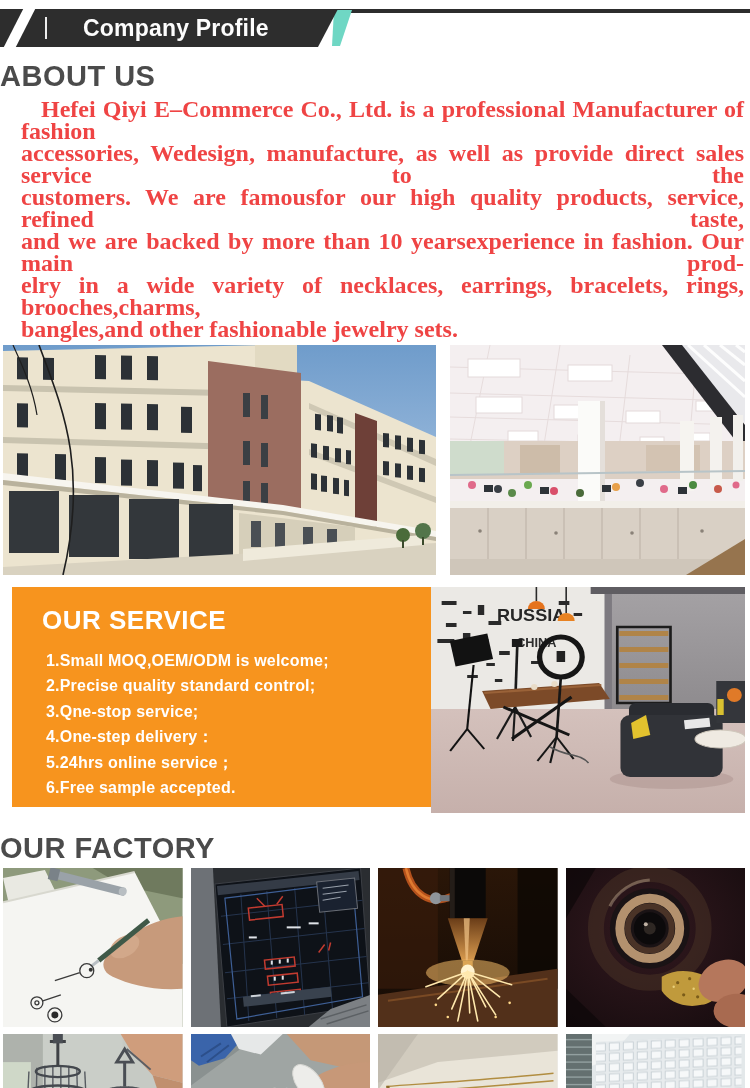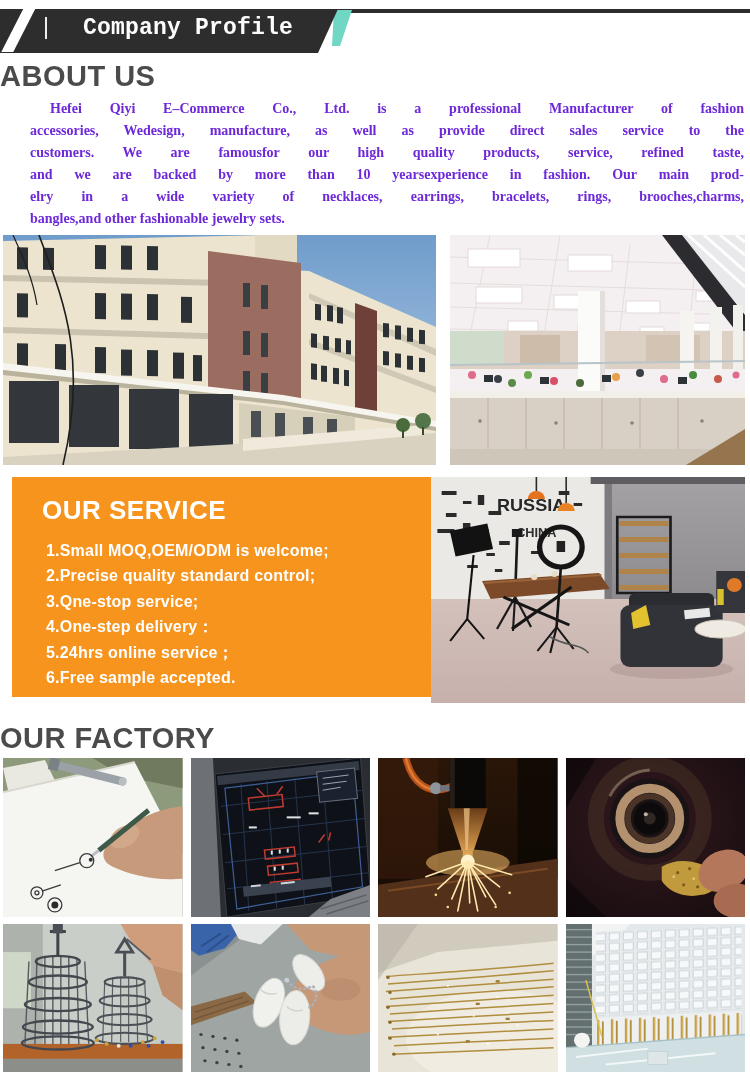--- a/index.html
+++ b/index.html
@@ -4,36 +4,36 @@
 <style>
   html,body{margin:0;padding:0;background:#fff;}
   body{width:750px;height:1088px;overflow:hidden;font-family:"Liberation Sans",sans-serif;}
   .page{position:relative;width:750px;height:1088px;background:#fff;}
 
   
   .banner-area{position:relative;height:47px;}
   .top-line{position:absolute;top:9px;left:0;width:750px;height:4px;background:#2d2d2d;}
   .teal-wedge{position:absolute;top:10px;left:0;width:360px;height:36px;background:#6fd7c4;
     clip-path:polygon(334px 0,352px 0,340px 100%,332px 100%);}
-  .banner-shape{position:absolute;top:9px;left:0;width:338px;height:44px;background:#2d2d2d;
-    clip-path:polygon(0 0,100% 0,calc(100% - 20px) 100%,0 100%);font-family:Liberation Mono, monospace;}
+  .banner-shape{position:absolute;top:9px;left:0;width:338px;height:38px;background:#2d2d2d;
+    clip-path:polygon(0 0,100% 0,calc(100% - 20px) 100%,0 100%);}
   .slash{position:absolute;left:13px;top:-3px;width:12px;height:46px;background:#fff;transform:skewX(-27deg);}
   .vbar{position:absolute;left:45px;top:8px;width:2px;height:22px;background:#ededed;}
   .banner-title{position:absolute;left:83px;top:0;margin:0;line-height:38px;font-size:23px;
     font-weight:bold;color:#fcfcfc;letter-spacing:.2px;}
 
   
   .section-heading{margin:0;font-size:29px;font-weight:bold;color:#4b4b4b;
     letter-spacing:.5px;line-height:34px;}
   .about-heading{margin-top:12px;}
   .factory-heading{margin-top:18px;}
 
   
-  .about-paragraph{margin:5px 6px 0 30px;font-family:"Liberation Serif",serif;font-weight:bold;
-    font-size:14px;line-height:22px;color:#6d28d9;}
+  .about-paragraph{margin:5px 6px 0 21px;font-family:"Liberation Serif",serif;font-weight:bold;
+    font-size:24px;line-height:22px;color:#ef4444;}
   .pline{text-align:justify;text-align-last:justify;}
   .pline.first{text-indent:20px;}
   .pline.last{text-align:left;text-align-last:left;}
 
   
   .photo-row{display:flex;gap:14px;margin:5px 5px 0 3px;}
   figure{margin:0;}
   .photo{overflow:hidden;position:relative;background:#ddd;}
   .photo svg{display:block;width:100%;height:100%;}
   .photo.building{width:433px;height:230px;}

